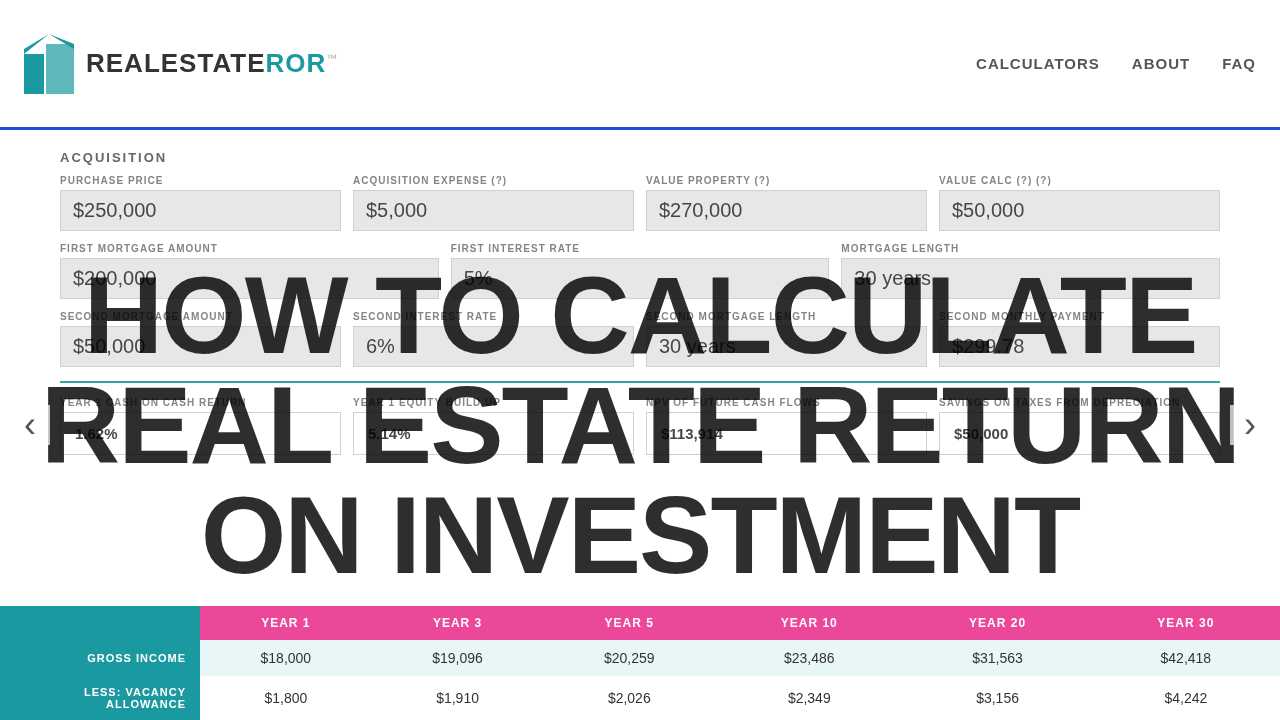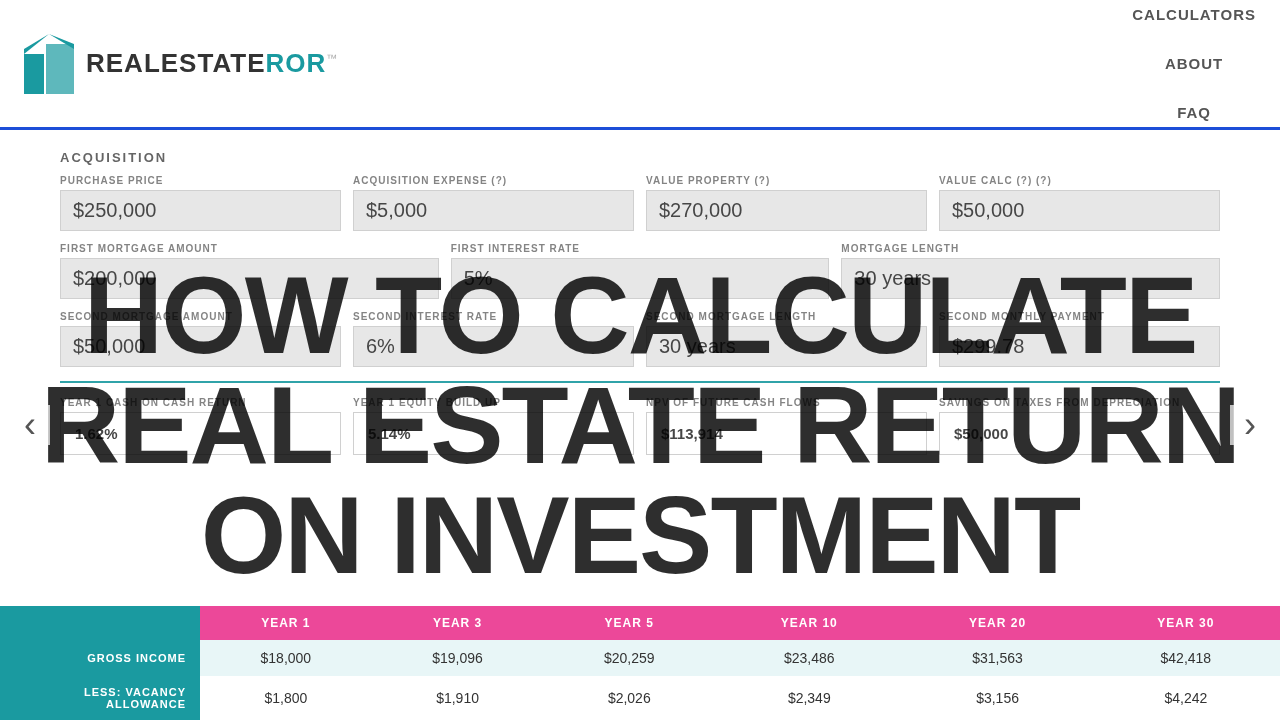--- a/index.html
+++ b/index.html
@@ -21,21 +21,20 @@
       gap: 12px;
     }
     .logo-icon {
       width: 50px;
       height: 60px;
     }
     .nav {
       display: flex;
       gap: 32px;
       align-items: center;
-      flex-direction: column;
     }
     .nav a {
       text-decoration: none;
       color: #555;
       font-size: 15px;
       font-weight: 600;
       letter-spacing: 1px;
       text-transform: uppercase;
     }
 

